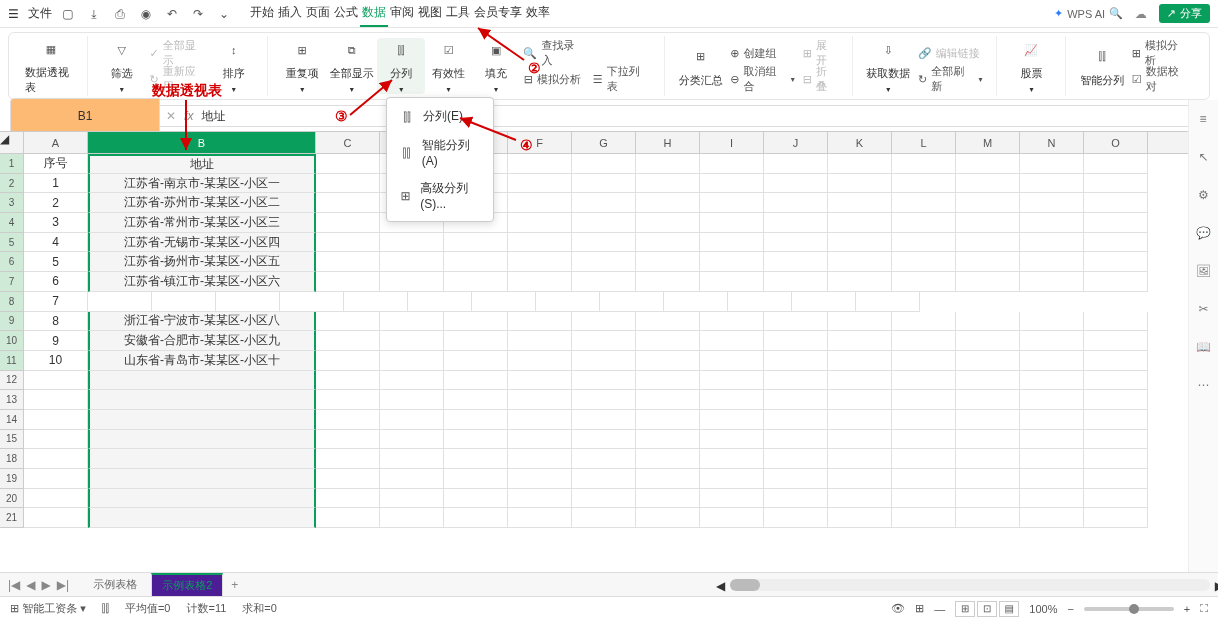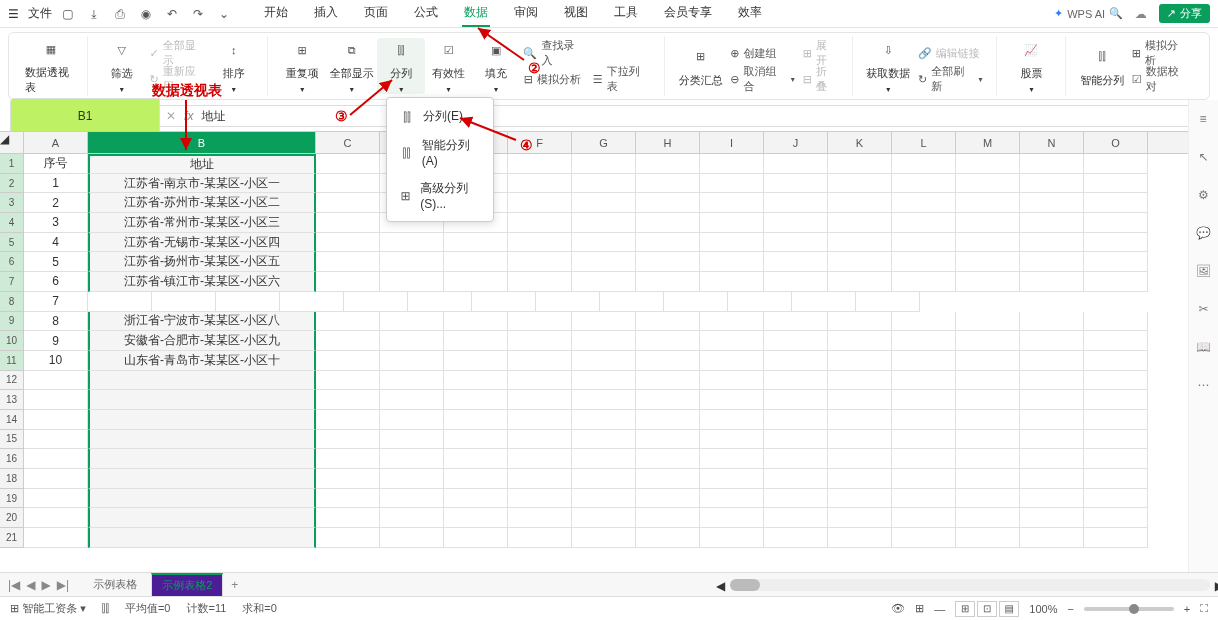--- a/index.html
+++ b/index.html
@@ -4,41 +4,41 @@
 <style>
 * { box-sizing: border-box; margin: 0; padding: 0; font-family: "Microsoft YaHei", "PingFang SC", sans-serif; }
 body { width: 1218px; height: 620px; background: #fff; overflow: hidden; font-size: 12px; color: #333; position: relative; }
 
 
 .top-bar { height: 28px; background: #fff; border-bottom: 1px solid #e5e5e5; display: flex; align-items: center; padding: 0 8px; }
 .hamburger { width: 16px; display: inline-block; cursor: pointer; }
 .file-label { margin: 0 8px 0 4px; }
 .qat { display: flex; gap: 10px; align-items: center; }
 .qat-icon { width: 16px; height: 16px; display: flex; align-items: center; justify-content: center; color: #555; }
-.menu-tabs { display: flex; gap: 22px; margin-left: 30px; }
+.menu-tabs { display: flex; margin-left: 16px; }
 .menu-tab { cursor: pointer; padding: 4px 2px; }
 .menu-tab.active { color: #0a9e5c; border-bottom: 2px solid #0a9e5c; }
 .top-right { margin-left: auto; display: flex; gap: 12px; align-items: center; }
 .wps-ai { display: flex; align-items: center; gap: 4px; color: #666; font-size: 11px;}
 .share-btn { background: #0a9e5c; color: #fff; padding: 2px 8px; border-radius: 3px; font-size: 11px; display:flex; align-items:center; gap:4px;}
 
 
 .ribbon { height: 68px; background: #fff; display: flex; border: 1px solid #e5e5e5; border-radius: 6px; margin: 4px 8px; align-items: center; padding: 0 6px; }
 .ribbon-group { display: flex; align-items: center; padding: 0 10px; height: 60px; border-right: 1px solid #eee; }
 .ribbon-group:last-child { border-right: none; }
 .rb-big { display: flex; flex-direction: column; align-items: center; width: 52px; gap: 4px; font-size: 11px; color: #333; }
 .rb-big.sm { width: 48px; }
 .rb-icon { width: 24px; height: 24px; display:flex; align-items:center; justify-content:center; color:#555;}
 .rb-stack { display: flex; flex-direction: column; gap: 2px; }
 .rb-small { display: flex; align-items: center; gap: 4px; font-size: 11px; padding: 2px 4px; height: 24px; color:#555;}
 .rb-small.disabled { color: #bbb; }
 
 
 .formula-bar { height: 24px; margin: 3px 8px 1px 8px; display: flex; align-items: center; }
-.name-box { width: 150px; border: 1px solid #ddd; border-radius: 4px 0 0 4px; height: 36px; display:flex; align-items:center; justify-content:center; background:#bef264; margin-left:2px;}
+.name-box { width: 150px; border: 1px solid #ddd; border-radius: 4px 0 0 4px; height: 36px; display:flex; align-items:center; justify-content:center; background:#fdba74; margin-left:2px;}
 .fx-area { flex:1; border:1px solid #ddd; height: 22px; display:flex; align-items:center; padding:0 6px; gap:8px; border-radius:0 4px 4px 0; border-left:none;}
 .fx-label { color: #888; font-style: italic; }
 .fx-content { flex:1; }
 
 
 .sheet-area { position:absolute; top: 131px; bottom: 48px; left:0; right: 30px; overflow:hidden; border-top:1px solid #ccc;}
 .col-headers { display:flex; height: 22px; background: #f3f3f3; border-bottom:1px solid #ccc; }
 .corner { width: 24px; border-right:1px solid #ccc; background:#f3f3f3;}
 .col-h { border-right:1px solid #ccc; display:flex; align-items:center; justify-content:center; color:#555; font-size:11px; }
 .col-h.sel { background:#0a9e5c; color:#fff; }
@@ -550,38 +550,20 @@
         <div class="cell H"></div>
         <div class="cell I"></div>
         <div class="cell J"></div>
         <div class="cell K"></div>
         <div class="cell L"></div>
         <div class="cell M"></div>
         <div class="cell N"></div>
         <div class="cell O"></div>
       </div>
       <div class="row">
-        <div class="row-h">16</div>
-        <div class="cell A"></div>
-        <div class="cell B colB"></div>
-        <div class="cell C"></div>
-        <div class="cell D"></div>
-        <div class="cell E"></div>
-        <div class="cell F"></div>
-        <div class="cell G"></div>
-        <div class="cell H"></div>
-        <div class="cell I"></div>
-        <div class="cell J"></div>
-        <div class="cell K"></div>
-        <div class="cell L"></div>
-        <div class="cell M"></div>
-        <div class="cell N"></div>
-        <div class="cell O"></div>
-      </div>
-      <div class="row">
         <div class="row-h">18</div>
         <div class="cell A"></div>
         <div class="cell B colB"></div>
         <div class="cell C"></div>
         <div class="cell D"></div>
         <div class="cell E"></div>
         <div class="cell F"></div>
         <div class="cell G"></div>
         <div class="cell H"></div>
         <div class="cell I"></div>

